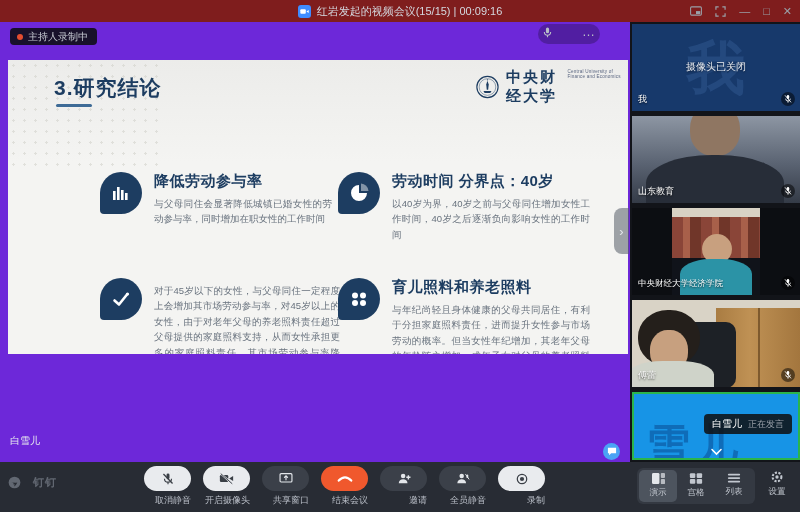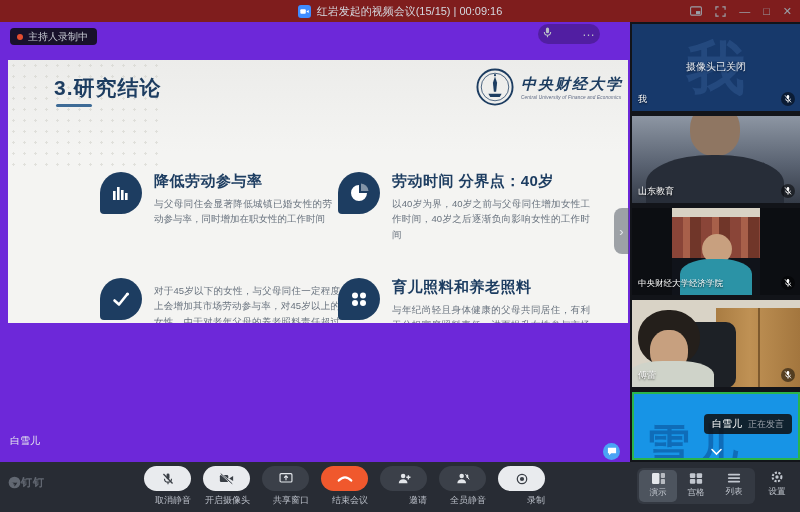--- a/index.html
+++ b/index.html
@@ -28,31 +28,31 @@
     border-radius:11px; background:rgba(0,0,0,.25); color:#b8bdc6; }
   .more-dots { font-size:13px; letter-spacing:1px; color:#b8bdc6; line-height:0.6; padding-bottom:5px; }
   .collapse-tab { position:absolute; left:614px; top:186px; width:15px; height:46px;
     background:rgba(86,93,104,.55); border-radius:8px 0 0 8px; color:#e3e6ea;
     display:flex; align-items:center; justify-content:center; font-size:13px; }
   .presenter-name { position:absolute; left:10px; top:412px; font-size:10px; color:#e6e9ee; }
   .chat-fab { position:absolute; left:603px; top:421px; width:17px; height:17px; border-radius:50%;
     background:#4aa3f5; display:flex; align-items:center; justify-content:center; }
 
   
-  .slide { position:absolute; left:8px; top:38px; width:620px; height:263px;
+  .slide { position:absolute; left:8px; top:38px; width:620px; height:294px;
     background:linear-gradient(180deg,#ececea,#f4f4f2 35%); overflow:hidden; }
   .slide-dots { position:absolute; left:0; top:0; width:150px; height:110px; opacity:.55;
     background-image:radial-gradient(circle,#cfcfc8 1.1px,transparent 1.3px);
     background-size:11px 11px; }
   .slide-title { position:absolute; left:46px; top:14px; font-size:21px; font-weight:bold;
     color:#1d3d61; letter-spacing:1px; }
   .slide-title-underline { position:absolute; left:48px; top:44px; width:36px; height:3px;
     background:#3e6b96; border-radius:2px; }
   .cufe-logo { position:absolute; left:468px; top:8px; display:flex; align-items:center; gap:7px; }
-  .cufe-text { display:flex; flex-direction:column;font-style:italic; }
+  .cufe-text { display:flex; flex-direction:row; }
   .cufe-cn { font-family:"Liberation Serif","DejaVu Serif",serif; font-size:15px; font-weight:bold;
     color:#1d3d61; letter-spacing:2px; }
   .cufe-en { font-size:4.6px; color:#5a6680; margin-top:1px; letter-spacing:.2px; }
 
   .block { position:absolute; display:flex; gap:12px; align-items:flex-start; }
   .block-icon { flex:0 0 auto; width:42px; height:42px; background:#1d3d61;
     border-radius:21px 21px 21px 4px; display:flex; align-items:center; justify-content:center; }
   .block-h { font-size:15px; font-weight:bold; color:#1d3d61; letter-spacing:.5px; }
   .block-p { margin-top:5px; font-size:9.5px; line-height:1.62; color:#68727e; text-align:justify; }
   .b1 { left:92px;  top:112px; width:232px; }
@@ -108,21 +108,21 @@
     background:#1d2126; }
   .t4 .hair { position:absolute; left:6px; top:10px; width:62px; height:56px; border-radius:48%;
     background:#241f1b; }
   .t4 .face { position:absolute; left:18px; top:30px; width:38px; height:42px; border-radius:46%;
     background:#c7a07f; }
   .t4 .shirt { position:absolute; left:-4px; bottom:-8px; width:86px; height:34px;
     border-radius:40% 40% 0 0; background:#cfd3c9; }
 
   
   .toolbar { position:absolute; left:0; top:462px; width:800px; height:50px; background:#282c34; }
-  .brand { position:absolute; left:8px; top:13px; display:flex; align-items:center; gap:0; opacity:.85; }
+  .brand { position:absolute; left:8px; top:13px; display:flex; align-items:center; gap:12px; opacity:.85; }
   .brand-text { font-size:11px; font-weight:bold; color:#6d737d; letter-spacing:1px; }
   .tb-center { position:absolute; left:132px; top:4px; display:flex; }
   .tb-btn { width:59px; display:flex; flex-direction:column; align-items:flex-end; cursor:default; }
   .pill { width:47px; height:25px; border-radius:13px; display:flex; align-items:center; justify-content:center; }
   .pill.light { background:#e9ebee; }
   .pill.dark { background:#3b4049; }
   .pill.danger { background:#f0582d; }
   .tb-label { margin-top:3px; font-size:9px; color:#b9bec7; white-space:nowrap; }
   .view-group { position:absolute; left:637px; top:6px; display:flex; background:#343942;
     border-radius:6px; padding:2px; }

